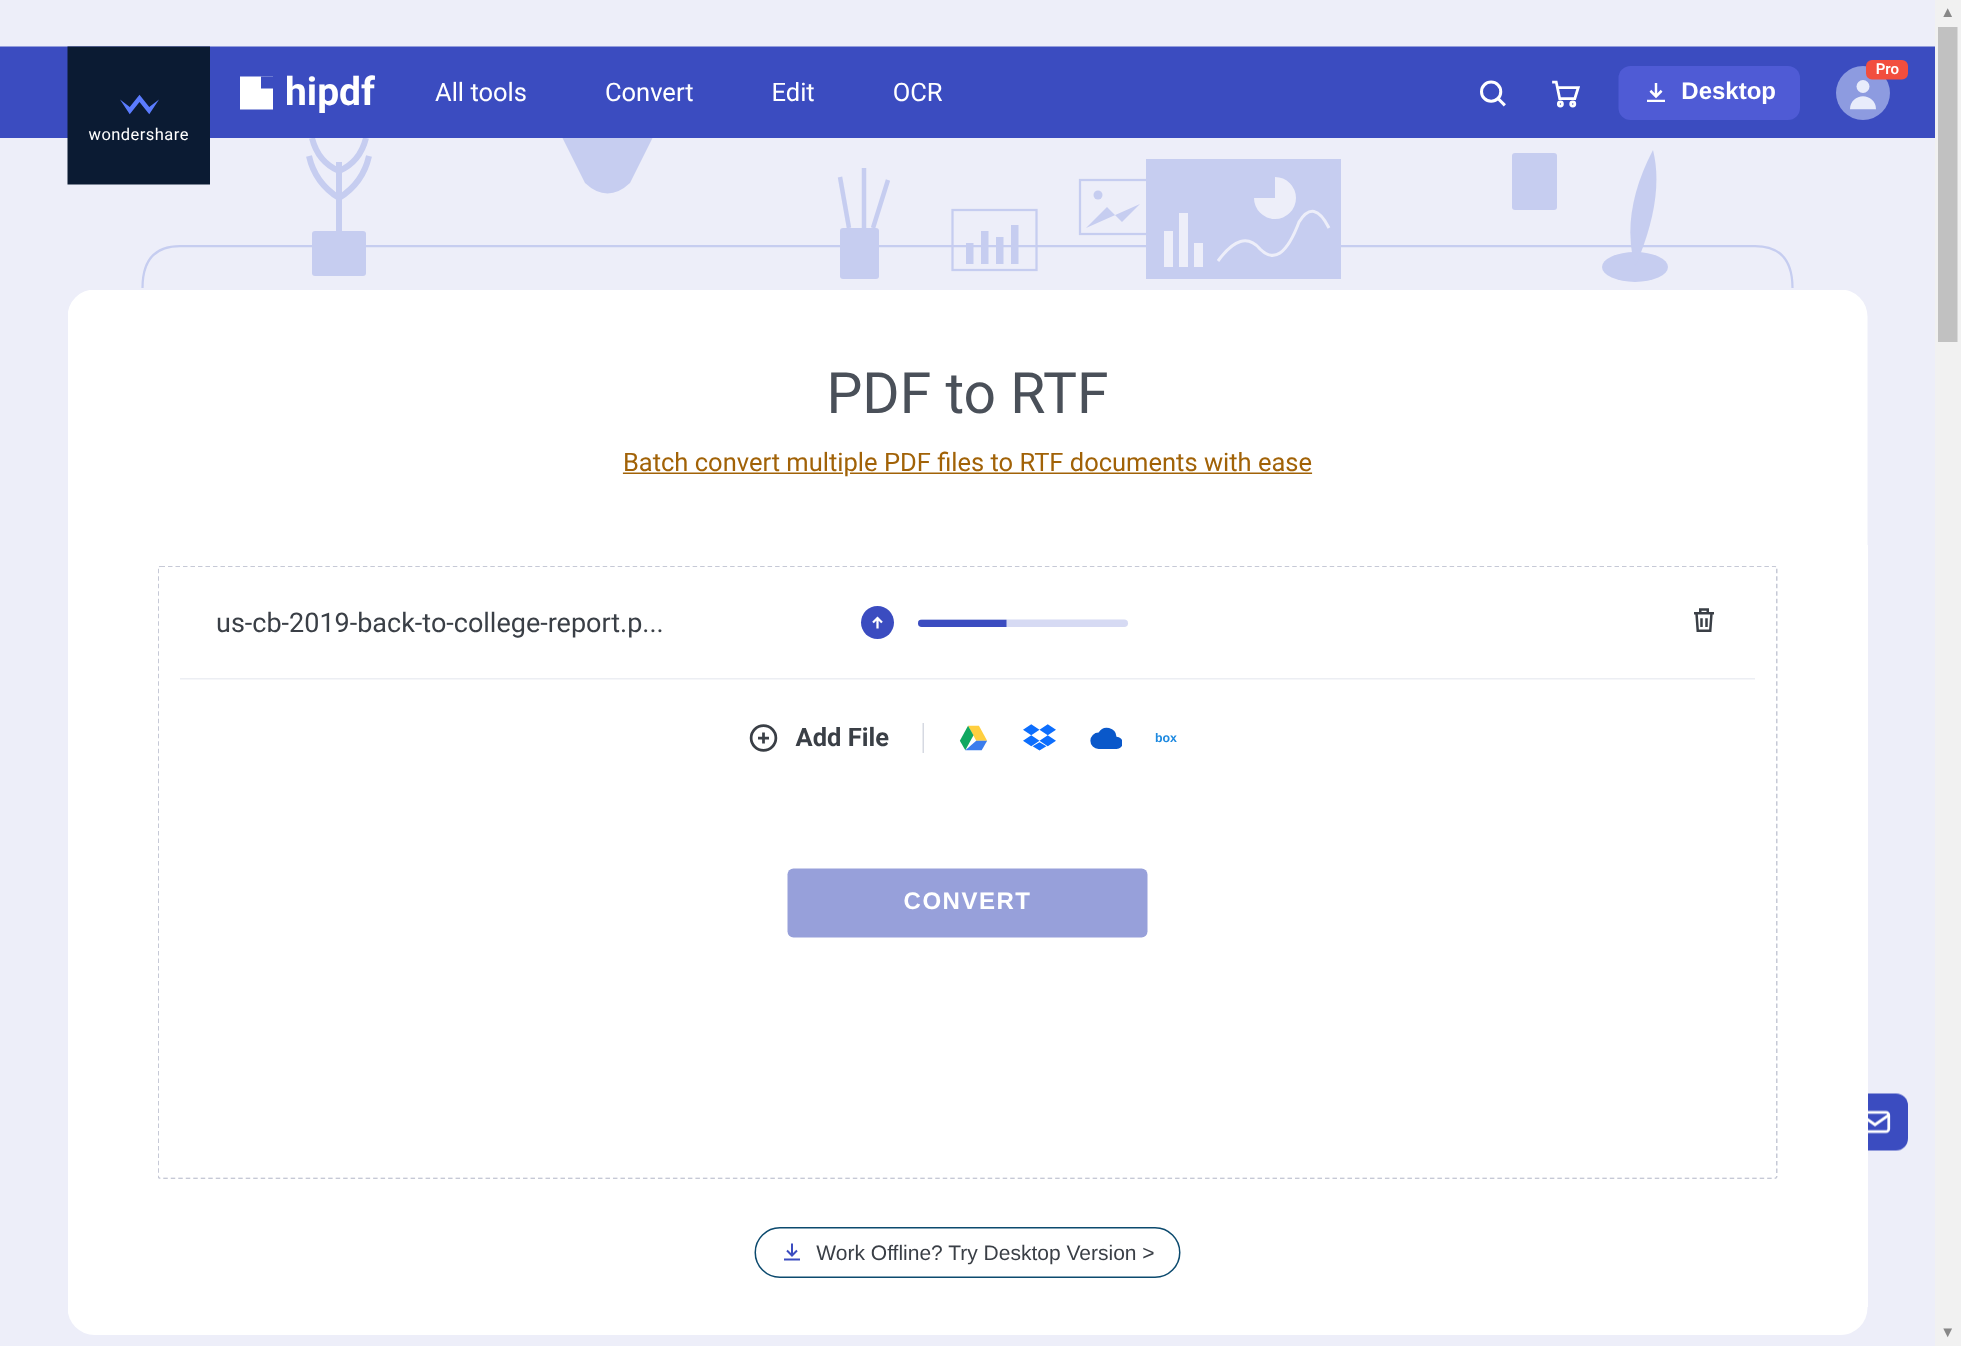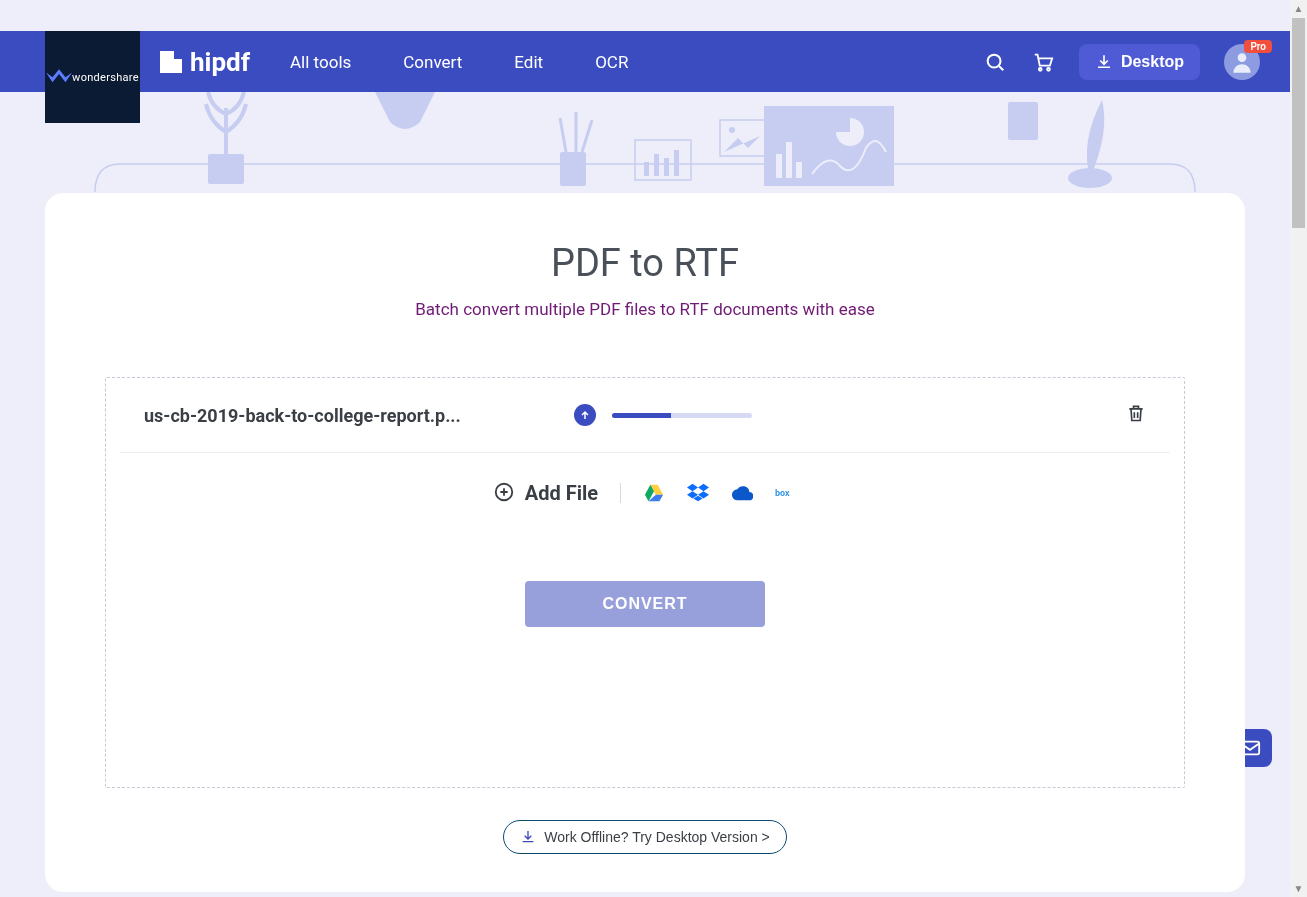--- a/index.html
+++ b/index.html
@@ -1,20 +1,20 @@
 <!DOCTYPE html>
 <html><head>
   <meta charset="utf-8">
   <style>
     * { margin: 0; padding: 0; box-sizing: border-box; }
     body { font-family: -apple-system, BlinkMacSystemFont, "Segoe UI", Roboto, sans-serif; background: #edeef9; overflow-x: hidden; }
     .page { width: 1290px; position: relative; }
 
     
-    .wondershare-bar { position: absolute; top: 0; left: 45px; width: 95px; height: 92px; background: #0b1b33; display: flex; flex-direction: row; align-items: center; justify-content: center; z-index: 20; }
+    .wondershare-bar { position: absolute; top: 0; left: 45px; width: 95px; height: 92px; background: #0b1b33; display: flex; flex-direction: column; align-items: center; justify-content: center; z-index: 20; }
     .ws-logo { width: 26px; height: 18px; margin-bottom: 6px; }
     .ws-text { color: #fff; font-size: 11px; letter-spacing: 0.3px; }
 
     
     .header { height: 61px; background: #3b4cc0; margin-top: 31px; display: flex; align-items: center; padding: 0 30px 0 160px; position: relative; z-index: 10; }
     .hipdf-logo { display: flex; align-items: center; gap: 8px; color: #fff; font-weight: 700; font-size: 26px; margin-right: 40px; }
     .hipdf-logo-icon { width: 22px; height: 22px; background: #fff; position: relative; }
     .hipdf-logo-icon::after { content: ""; position: absolute; right: 0; top: 0; width: 8px; height: 8px; background: #3b4cc0; }
     .nav { display: flex; gap: 52px; }
     .nav-item { color: #fff; font-size: 17px; cursor: pointer; }
@@ -25,32 +25,32 @@
     .avatar { width: 36px; height: 36px; border-radius: 50%; background: #8d9be0; display: flex; align-items: center; justify-content: center; cursor: pointer; }
     .pro-badge { position: absolute; top: -4px; right: -12px; background: #f24e3e; color: #fff; font-size: 10px; font-weight: 600; padding: 1px 6px; border-radius: 4px; }
 
     
     .deco-band { height: 115px; position: relative; overflow: hidden; }
     .deco-band svg { position: absolute; top: 0; left: 0; }
 
     
     .card { background: #fff; margin: -14px 45px 0 45px; border-radius: 18px; padding: 48px 0 38px 0; box-shadow: 0 0 0 transparent; position: relative; z-index: 5; min-height: 640px; }
     .card-title { text-align: center; font-size: 38px; font-weight: 400; color: #4a5059; }
-    .card-sub { text-align: center; font-size: 17px; color: #701a75; margin-top: 14px; }
+    .card-sub { text-align: center; font-size: 17px; color: #a16207; margin-top: 14px; text-decoration: underline; }
 
     .dropzone { margin: 58px 60px 0 60px; border: 1px dashed #c6c9d6; border-radius: 2px; padding: 0 0 160px 0; }
     .file-row { display: flex; align-items: center; padding: 24px 24px; border-bottom: 1px solid #eceef3; margin: 0 14px; }
-    .file-name { font-size: 18px; font-weight: 700; color: #3a3f46; flex: 0 0 430px; white-space: nowrap; overflow: hidden; text-overflow: ellipsis; }
+    .file-name { font-size: 18px; font-weight: 400; color: #3a3f46; flex: 0 0 430px; white-space: nowrap; overflow: hidden; text-overflow: ellipsis; }
     .upload-chip { width: 22px; height: 22px; border-radius: 50%; background: #3b4cc0; display: flex; align-items: center; justify-content: center; margin-right: 16px; }
     .progress { width: 140px; height: 5px; background: #d6daf3; border-radius: 3px; overflow: hidden; }
     .progress-fill { height: 100%; background: #3b4cc0; }
     .trash { margin-left: auto; cursor: pointer; color: #3a3f46; }
 
     .add-row { display: flex; align-items: center; justify-content: center; gap: 22px; padding: 28px 0 0 0; }
-    .add-file { display: flex; gap: 10px; font-weight: 700; font-size: 20px; color: #3a3f46; cursor: pointer; }
+    .add-file { display: flex; align-items: center; gap: 10px; font-weight: 700; font-size: 17px; color: #3a3f46; cursor: pointer; }
     .sep { width: 1px; height: 20px; background: #d6d9e2; }
     .cloud-icon { width: 22px; height: 20px; cursor: pointer; display: flex; align-items: center; justify-content: center; }
 
     .convert-btn { display: block; margin: 76px auto 0 auto; width: 240px; height: 46px; background: #97a0da; color: #fff; border: none; border-radius: 4px; font-size: 16px; font-weight: 700; letter-spacing: 1px; cursor: pointer; }
 
     .offline-btn { display: flex; align-items: center; gap: 8px; margin: 32px auto 0 auto; width: fit-content; padding: 8px 16px; border: 1px solid #0c4a6e; border-radius: 999px; font-size: 14px; color: #3a3f46; cursor: pointer; background: #fff; }
 
     .mail-fab { position: fixed; right: 35px; bottom: 130px; width: 44px; height: 38px; background: #3b4cc0; border-radius: 8px; display: flex; align-items: center; justify-content: center; cursor: pointer; }
 
     

